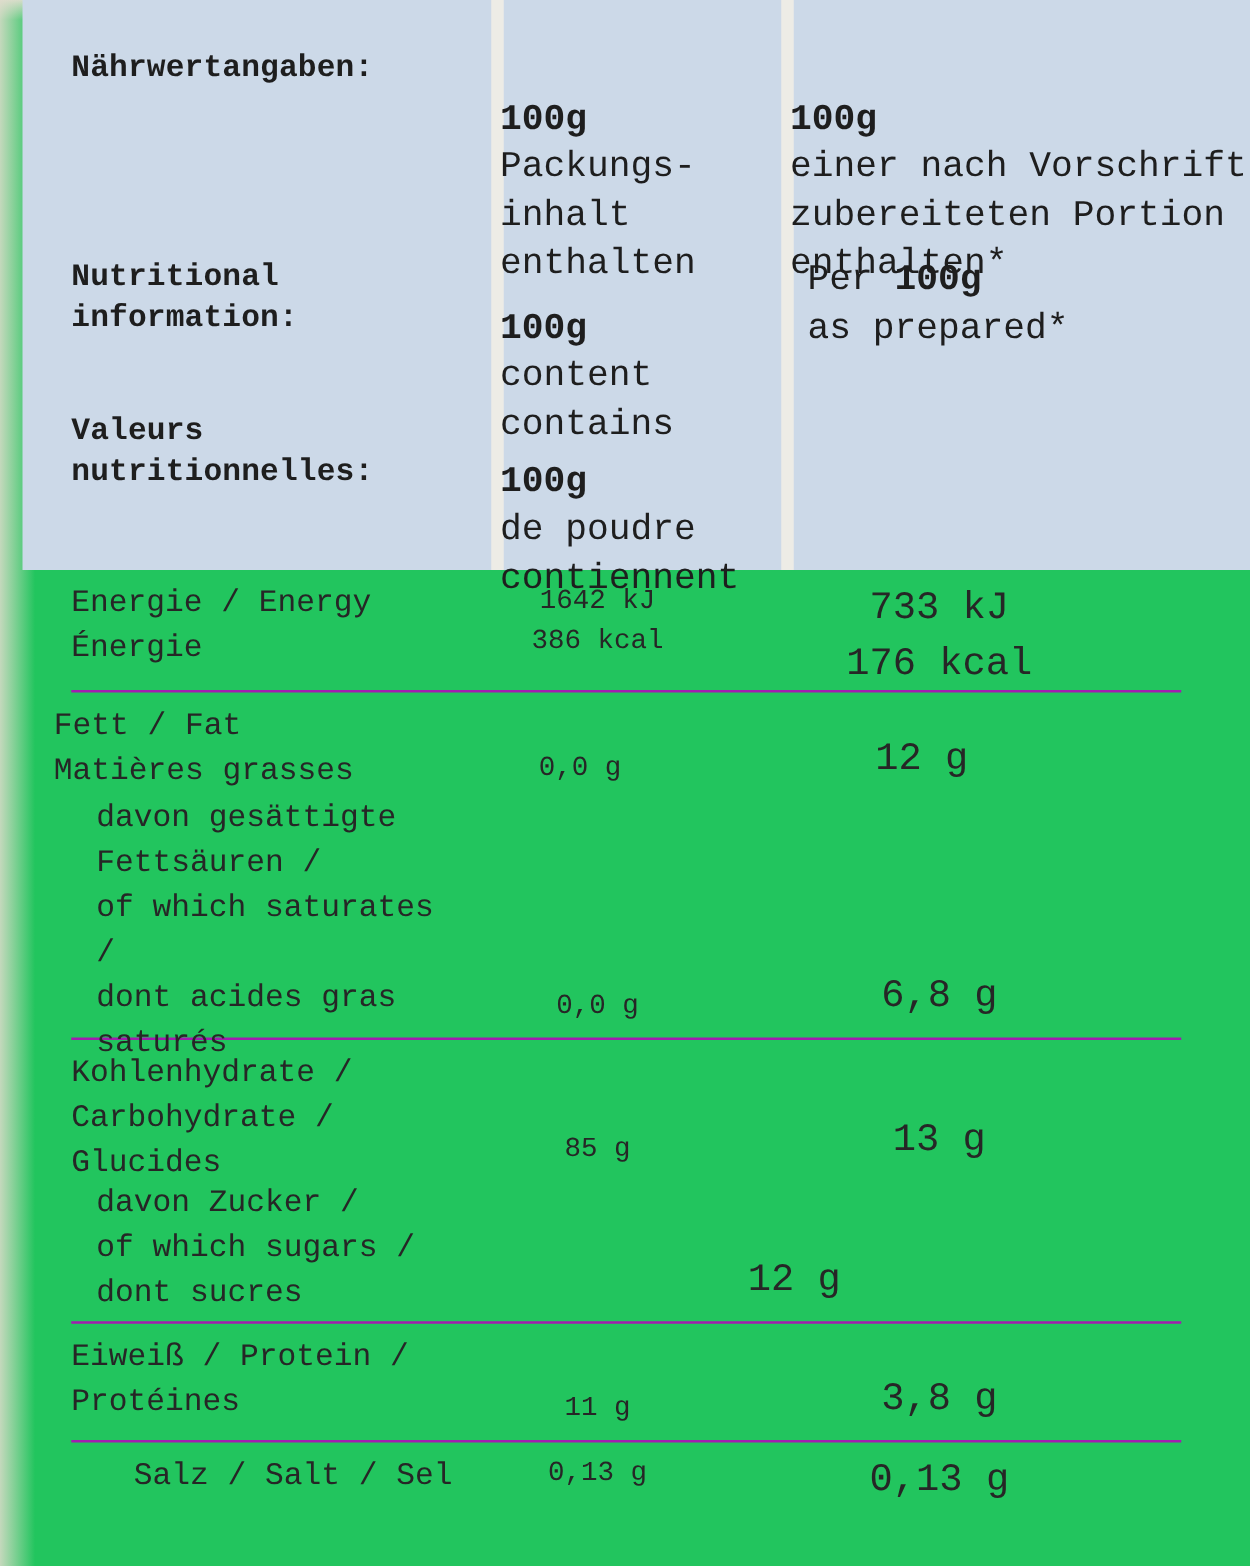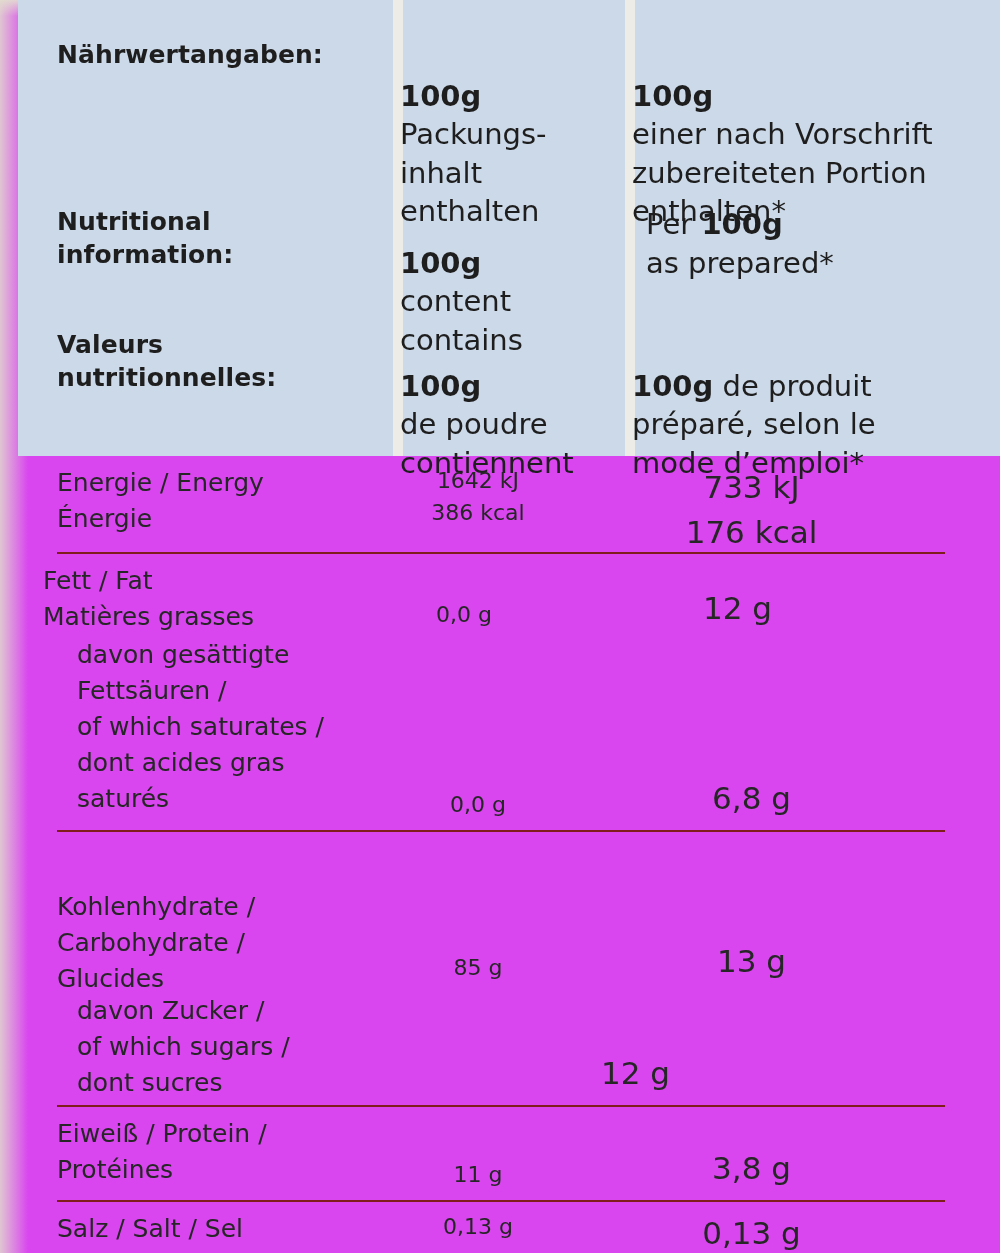--- a/index.html
+++ b/index.html
@@ -13,21 +13,22 @@
     font-family: "DejaVu Sans", sans-serif;
     color: #2b2b2b;
     overflow: hidden;
     position: relative;
   }
 
   
   .page {
     position: absolute;
     inset: 0;
-    background: #d946ef;
+    background: #22c55e;
+    font-family: Liberation Mono, monospace;
   }
   .page::before {
     content: "";
     position: absolute;
     inset: 0;
     background:
       linear-gradient(90deg, rgba(225,220,205,0.85) 0px, rgba(237,236,230,0) 28px),
       linear-gradient(180deg, rgba(228,224,210,0.9) 0px, rgba(237,236,230,0) 16px);
     pointer-events: none;
   }
@@ -101,21 +102,21 @@
   .rows {
     position: absolute;
     left: 0;
     top: 456px;
     width: 1000px;
   }
   .row {
     position: relative;
     display: flex;
     align-items: stretch;
-    border-bottom: 2px solid #7f1d1d;
+    border-bottom: 2px solid #a21caf;
     margin: 0 55px 0 57px;
     width: 888px;
     box-sizing: border-box;
   }
   .row:last-child { border-bottom: none; }
 
   .cell-name {
     width: 305px;
     font-size: 25px;
     line-height: 1.44;
@@ -219,27 +220,20 @@
     <div class="hdr-row" style="top:328px;">
       <div class="col-label">
         <div class="hdr-label" style="white-space:pre-line;">Valeurs
 nutritionnelles:</div>
       </div>
       <div class="col-a">
         <div class="hdr-val" style="white-space:pre-line;">
           <b>100g</b><span>
 de poudre
 contiennent</span>
-        </div>
-      </div>
-      <div class="col-b">
-        <div class="hdr-val" style="white-space:pre-line;">
-          <b>100g</b><span> de produit
-préparé, selon le
-mode d’emploi*</span>
         </div>
       </div>
     </div>
 
     <div class="rows">
 
       <div class="row" style="height:98px;">
         <div class="cell-name" style="white-space:pre-line;">Energie / Energy
 Énergie</div>
         <div class="cell-num">1642 kJ
@@ -258,21 +252,21 @@
       <div class="row" style="height:195px;">
         <div class="cell-name" style="white-space:pre-line; padding-top:0;"><span class="indent" style="white-space:pre-line;">davon gesättigte
 Fettsäuren /
 of which saturates /
 dont acides gras
 saturés</span></div>
         <div class="cell-num alignbottom">0,0 g</div>
         <div class="cell-num2 alignbottom">6,8 g</div>
       </div>
 
-      <div class="row" style="height:113px; border-bottom:none;margin-top:48px;">
+      <div class="row" style="height:113px; border-bottom:none;">
         <div class="cell-name" style="white-space:pre-line;">Kohlenhydrate /
 Carbohydrate /
 Glucides</div>
         <div class="cell-num alignbottom">85 g</div>
         <div class="cell-num2 alignbottom">13 g</div>
       </div>
 
       <div class="row" style="height:114px;">
         <div class="cell-name" style="white-space:pre-line; padding-top:0;"><span class="indent" style="white-space:pre-line;">davon Zucker /
 of which sugars /
@@ -281,20 +275,20 @@
       </div>
 
       <div class="row" style="height:95px;">
         <div class="cell-name" style="white-space:pre-line;">Eiweiß / Protein /
 Protéines</div>
         <div class="cell-num alignbottom">11 g</div>
         <div class="cell-num2 alignbottom">3,8 g</div>
       </div>
 
       <div class="row" style="height:60px; border-bottom:none;">
-        <div class="cell-name" style="white-space:pre-line;">Salz / Salt / Sel</div>
+        <div class="cell-name" style="white-space:pre-line;text-align:right;">Salz / Salt / Sel</div>
         <div class="cell-num">0,13 g</div>
         <div class="cell-num2">0,13 g</div>
       </div>
 
     </div>
   </div>
 </div>
 
 </body></html>

